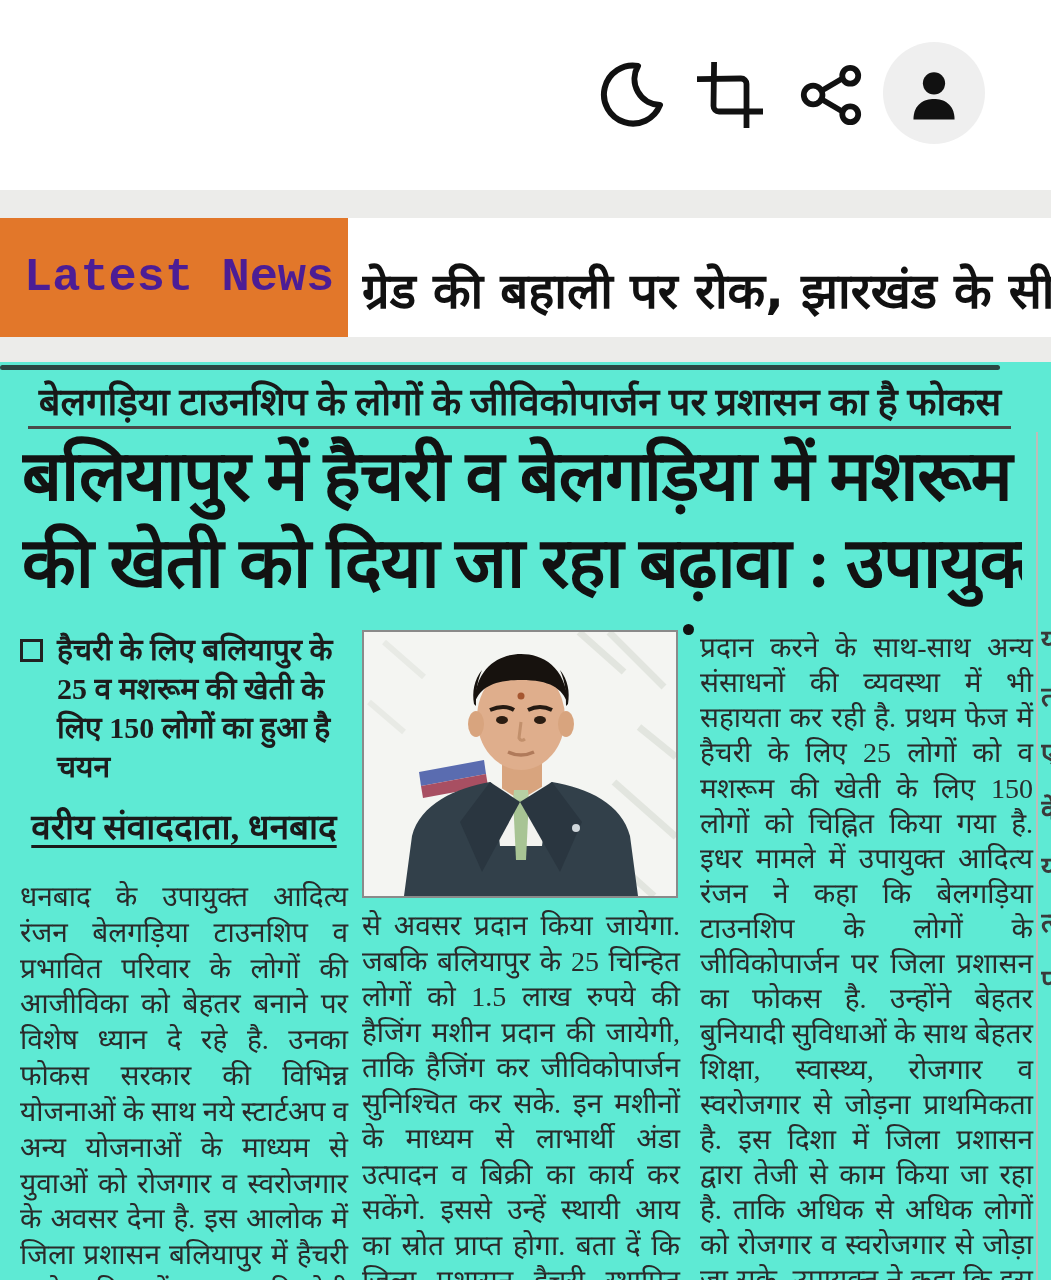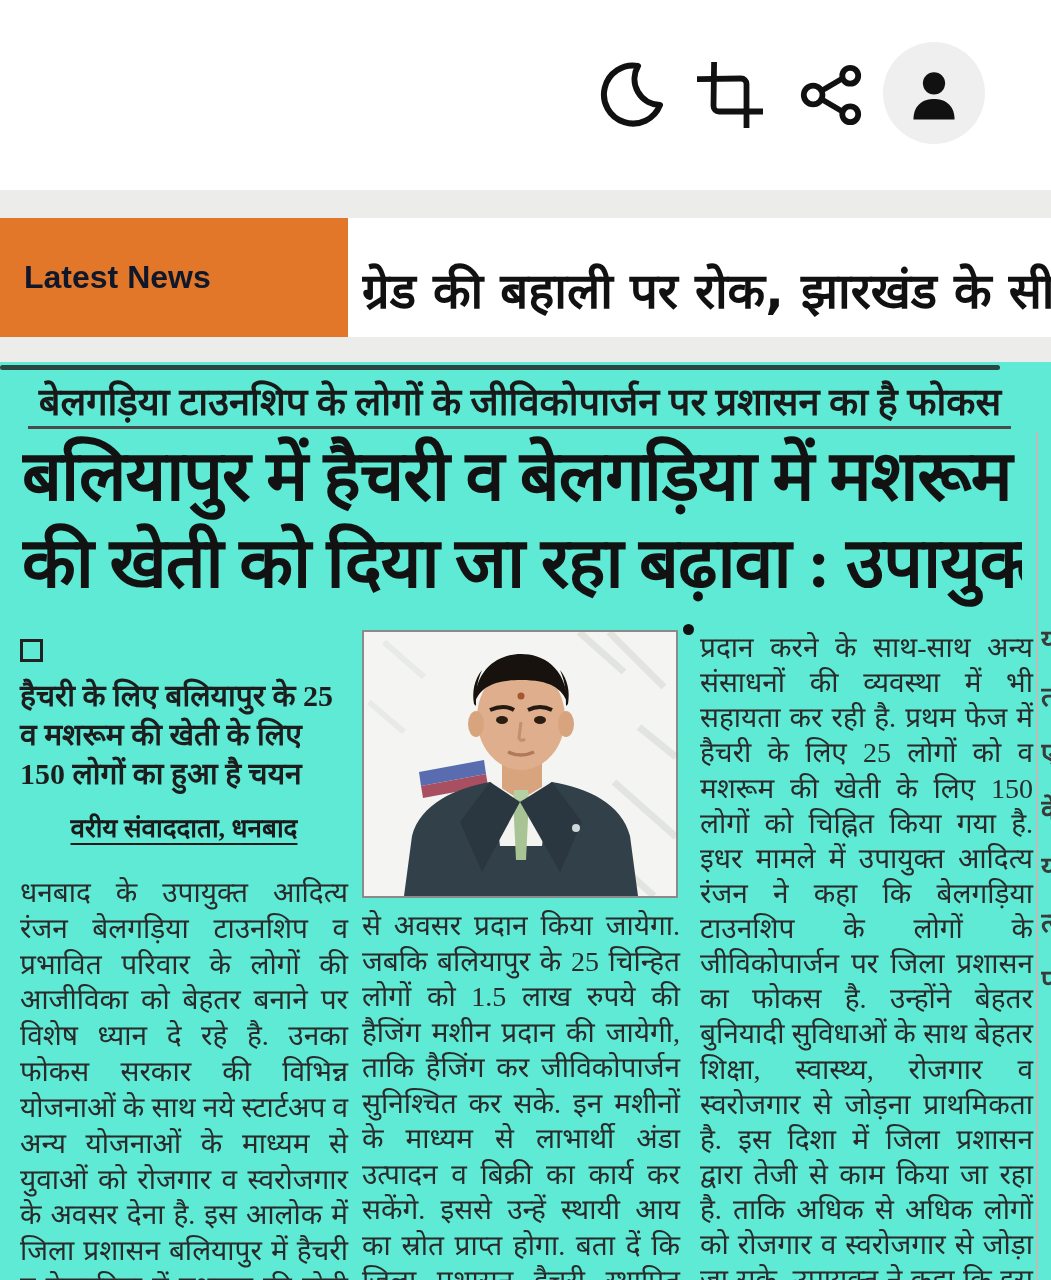--- a/index.html
+++ b/index.html
@@ -26,22 +26,22 @@
     position:absolute;left:883px;top:42px;width:102px;height:102px;border-radius:50%;
     background:#efefef;display:flex;align-items:center;justify-content:center;cursor:pointer;
   }
   
   .band{position:absolute;left:0;width:1051px;background:#ececea;}
   .band1{top:190px;height:28px;}
   .band2{top:337px;height:25px;}
   .ticker-row{position:absolute;left:0;top:218px;width:1051px;height:119px;background:#ffffff;overflow:hidden;}
   .ticker-label{
     position:absolute;left:0;top:0;width:348px;height:119px;background:#e2772a;
-    display:flex;align-items:center;color:#0f172a;
-    font-size:32px;font-weight:600;padding-left:24px;box-sizing:border-box;white-space:nowrap;
+    display:flex;align-items:center;color:#4c1d95;
+    font-size:47px;font-weight:600;padding-left:24px;box-sizing:border-box;white-space:nowrap;font-family:Liberation Mono, monospace;
   }
   .ticker-text{
     position:absolute;left:362px;top:0;height:142px;right:0;display:flex;align-items:center;
     font-family:"DejaVu Sans","Liberation Sans",sans-serif;
     font-size:49px;font-weight:700;color:#111;white-space:nowrap;overflow:hidden;cursor:pointer;
   }
   
   .clip{position:absolute;left:0;top:362px;width:1051px;height:918px;background:#5eead4;overflow:hidden;
         font-family:Liberation Serif, serif;color:#262626;}
   .scan-edge{position:absolute;left:0px;top:3px;width:1000px;height:5px;background:#1e1e1e;opacity:.8;border-radius:3px;}
@@ -52,23 +52,23 @@
   .kicker-rule{position:absolute;left:28px;top:64px;width:983px;height:3px;background:#4a4a4a;}
   .headline{
     position:absolute;left:22px;top:72px;width:1000px;
     font-size:70px;line-height:1.24;font-weight:800;color:#121212;letter-spacing:-1px;white-space:nowrap;overflow:hidden;
   }
   .cols{position:absolute;top:268px;left:0;width:1051px;}
   .col{position:absolute;top:0;}
   .col-left{left:20px;width:328px;}
   .col-mid{left:362px;width:318px;}
   .col-right{left:700px;width:333px;}
-  .summary{display:flex;gap:14px;font-size:30px;line-height:1.3;font-weight:700;color:#1d1d1d;flex-direction:column;}
+  .summary{display:flex;gap:14px;font-size:30px;line-height:1.3;font-weight:700;color:#1d1d1d;}
   .sq-bullet{flex:0 0 auto;width:17px;height:17px;border:3px solid #222;margin-top:9px;}
-  .byline{margin-top:16px;text-align:center;font-size:26px;font-weight:800;color:#1a1a1a;text-decoration:underline;text-underline-offset:6px;}
+  .byline{margin-top:16px;text-align:center;font-size:35px;font-weight:800;color:#1a1a1a;text-decoration:underline;text-underline-offset:6px;}
   .bodytext{font-size:28px;line-height:1.27;text-align:justify;color:#2a2a2a;font-weight:500;}
   .col-left .bodytext{margin-top:30px;line-height:1.28;}
   .col-mid .bodytext{margin-top:10px;}
   .col-right .bodytext{line-height:1.255;}
   .photo{width:316px;height:268px;border:2px solid #8a8a8a;background:#f4f5f2;box-sizing:border-box;}
   .dot-artifact{position:absolute;left:683px;top:262px;width:11px;height:11px;border-radius:50%;background:#111;}
   .edge-rule{position:absolute;left:1036px;top:70px;width:2px;height:848px;background:#bdbdb8;}
   .edge-sliver{
     position:absolute;left:1041px;top:250px;width:10px;height:668px;overflow:hidden;
     font-size:27px;line-height:2.1;font-weight:700;color:#3a3a3a;

